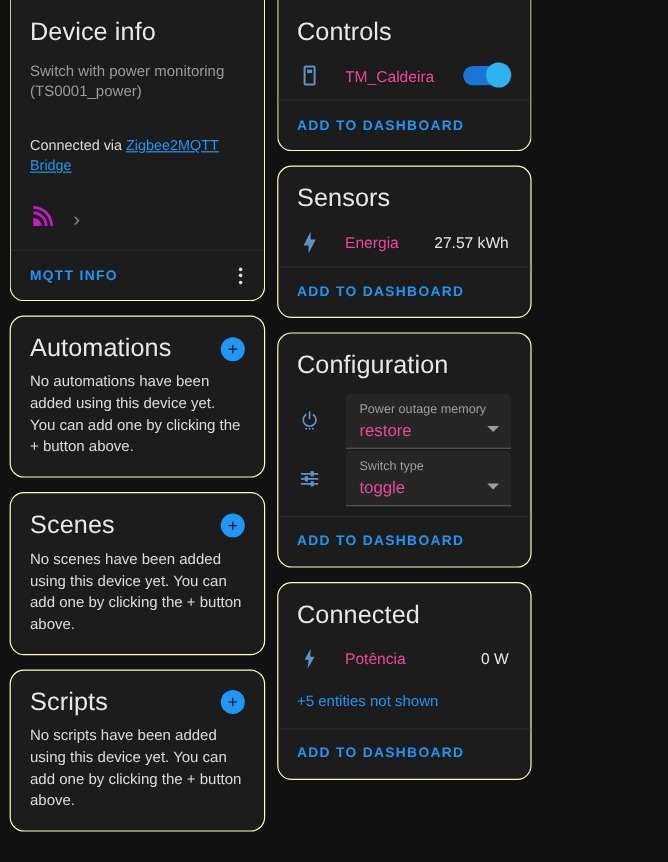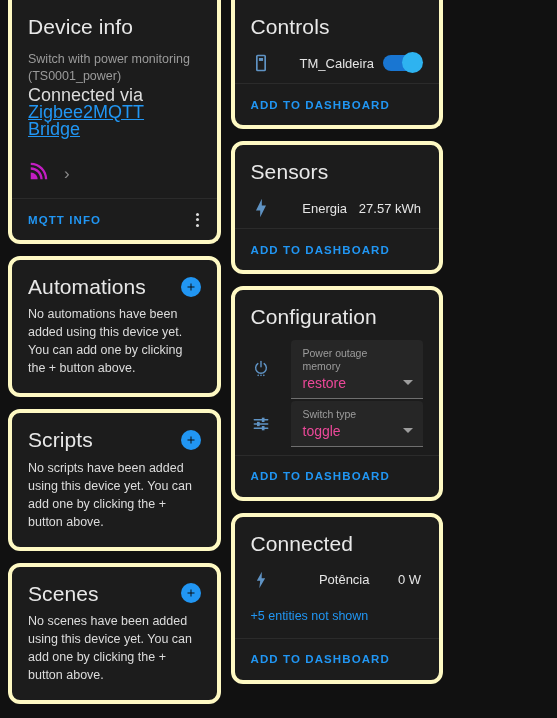--- a/index.html
+++ b/index.html
@@ -28,21 +28,21 @@
     flex-direction: column;
     gap: 12px;
     min-width: 0;
   }
   .col-left { padding-top: 0; }
   .col-right { padding-top: 0; }
 
   .card {
     background: #1c1c1c;
     border-radius: 12px;
-    border: 4px solid #fef9c3;
+    border: 1px solid #fef9c3;
     overflow: hidden;
   }
   
   .card-cut {
     border-top-left-radius: 0;
     border-top-right-radius: 0;
     border-top: none;
     margin-top: 0;
   }
 
@@ -65,22 +65,22 @@
 
   .desc {
     color: #9b9b9b;
     font-size: 12.5px;
     line-height: 17px;
     margin-top: 12px;
   }
 
   .connected {
     color: #dcdcdc;
-    font-size: 18px;
-    margin-top: 2px;
+    font-size: 12px;
+    margin-top: 28px;
     line-height: 17px;
   }
   .connected a {
     color: #2196f3;
     text-decoration: underline;
   }
 
   .body-text {
     color: #dcdcdc;
     font-size: 12.5px;
@@ -164,26 +164,25 @@
   }
   .entity-icon {
     width: 40px;
     display: flex;
     align-items: center;
     justify-content: flex-start;
     flex: none;
   }
   .entity-name {
     flex: 1;
-    color: #e5e5e5;
+    color: #ec4899;
     font-size: 13px;
     white-space: nowrap;
     overflow: hidden;
     text-overflow: ellipsis;
-    text-align: center;
   }
   .entity-value {
     color: #e6e6e6;
     font-size: 13px;
     text-align: right;
     white-space: nowrap;
     padding-right: 2px;
   }
 
   
@@ -310,40 +309,40 @@
           <svg width="12" height="12" viewBox="0 0 24 24">
               <path fill="#0b1114" d="M19 13h-6v6h-2v-6H5v-2h6V5h2v6h6v2z"></path>
             </svg>
         </span>
       </div>
       <div class="body-text">No automations have been added using this device yet. You can add one by clicking the + button above.</div>
     </div>
 
     <div class="card">
       <div class="card-head-row">
+        <div class="card-title">Scenes</div>
+        <span class="fab-plus">
+          <svg width="12" height="12" viewBox="0 0 24 24">
+              <path fill="#0b1114" d="M19 13h-6v6h-2v-6H5v-2h6V5h2v6h6v2z"></path>
+            </svg>
+        </span>
+      </div>
+      <div class="body-text">No scenes have been added using this device yet. You can add one by clicking the + button above.</div>
+    </div>
+
+    <div class="card">
+      <div class="card-head-row">
         <div class="card-title">Scripts</div>
         <span class="fab-plus">
           <svg width="12" height="12" viewBox="0 0 24 24">
               <path fill="#0b1114" d="M19 13h-6v6h-2v-6H5v-2h6V5h2v6h6v2z"></path>
             </svg>
         </span>
       </div>
       <div class="body-text">No scripts have been added using this device yet. You can add one by clicking the + button above.</div>
-    </div>
-
-    <div class="card">
-      <div class="card-head-row">
-        <div class="card-title">Scenes</div>
-        <span class="fab-plus">
-          <svg width="12" height="12" viewBox="0 0 24 24">
-              <path fill="#0b1114" d="M19 13h-6v6h-2v-6H5v-2h6V5h2v6h6v2z"></path>
-            </svg>
-        </span>
-      </div>
-      <div class="body-text">No scenes have been added using this device yet. You can add one by clicking the + button above.</div>
     </div>
 
   </div>
 
   <div class="col col-right">
 
     <div class="card card-cut">
       <div class="card-body" style="padding-bottom:4px;">
         <div class="card-title">Controls</div>
       </div>

